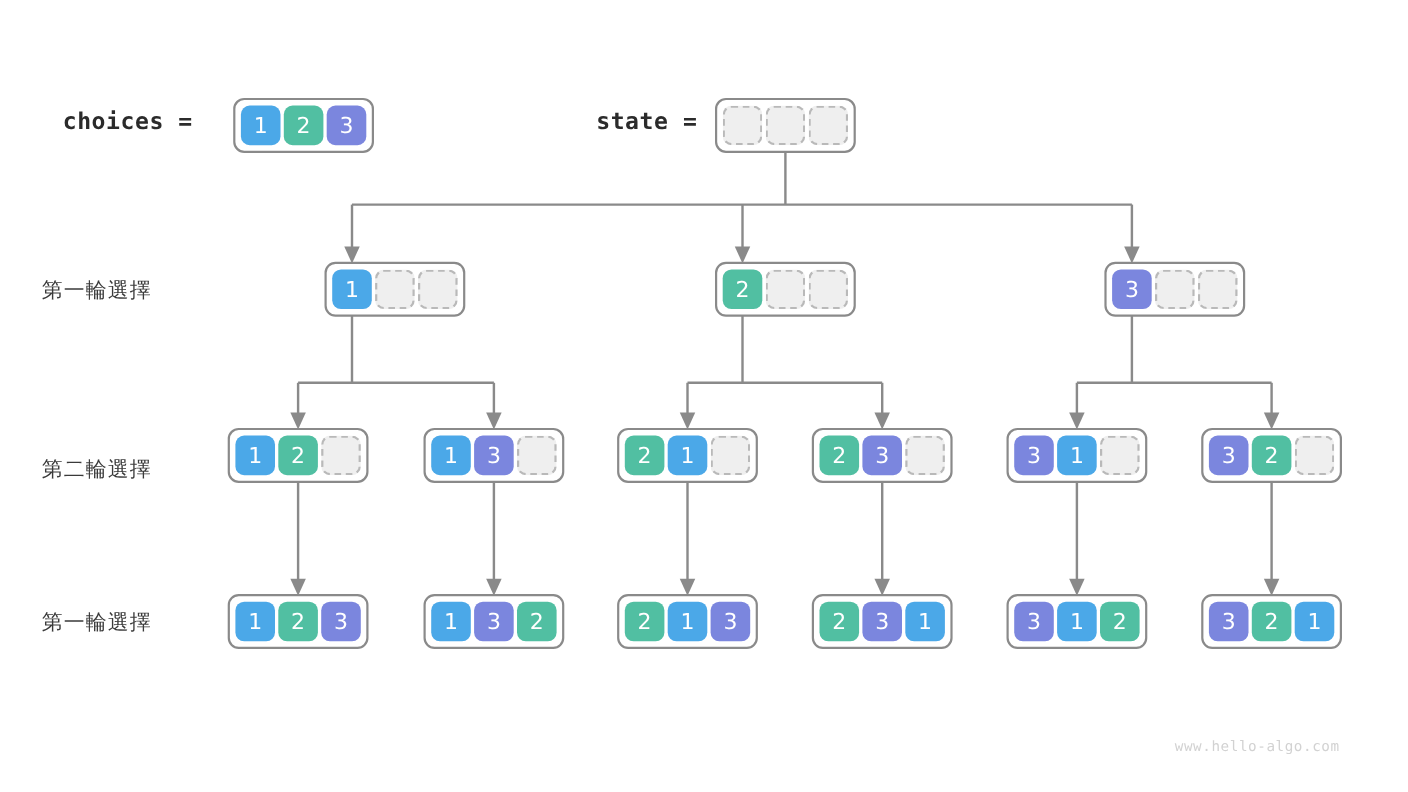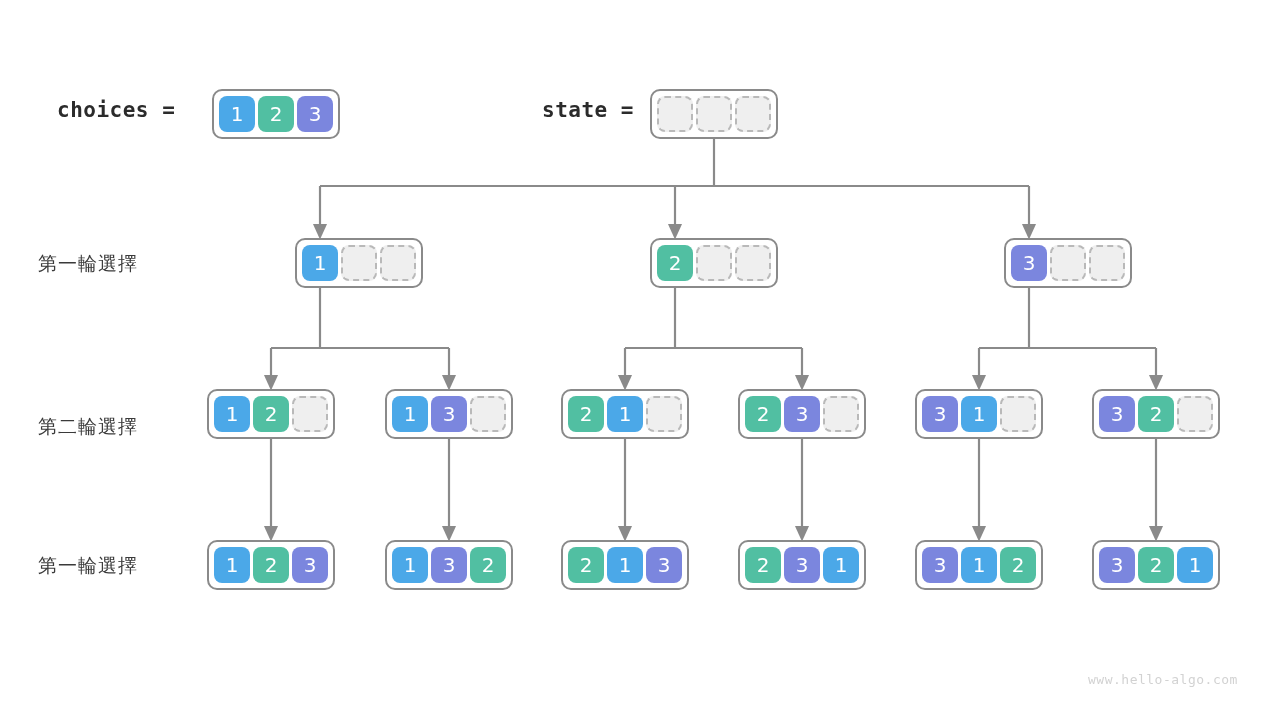--- a/index.html
+++ b/index.html
@@ -78,21 +78,20 @@
   }
 
   
   .watermark {
     position: absolute;
     font-family: "DejaVu Sans Mono", monospace;
     font-size: 13px;
     color: #d2d2d2;
     letter-spacing: 0.5px;
     white-space: nowrap;
-    margin-left: 20px;
   }
 </style>
 </head>
 <body>
 
 <div id="stage">
 
   <svg id="wires" viewBox="0 0 1280 720" xmlns="http://www.w3.org/2000/svg">
     <defs>
       <marker id="arrowhead" markerWidth="9" markerHeight="9" refX="4.2" refY="4" orient="auto" markerUnits="strokeWidth">

